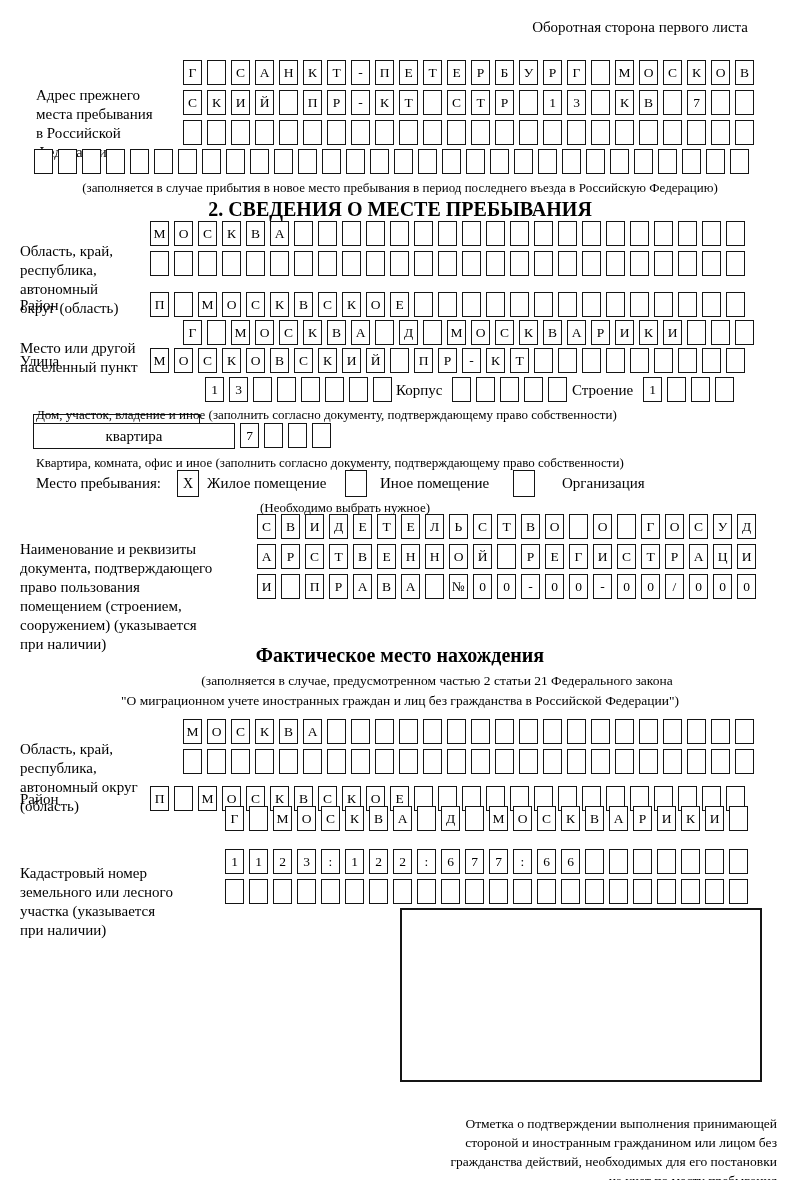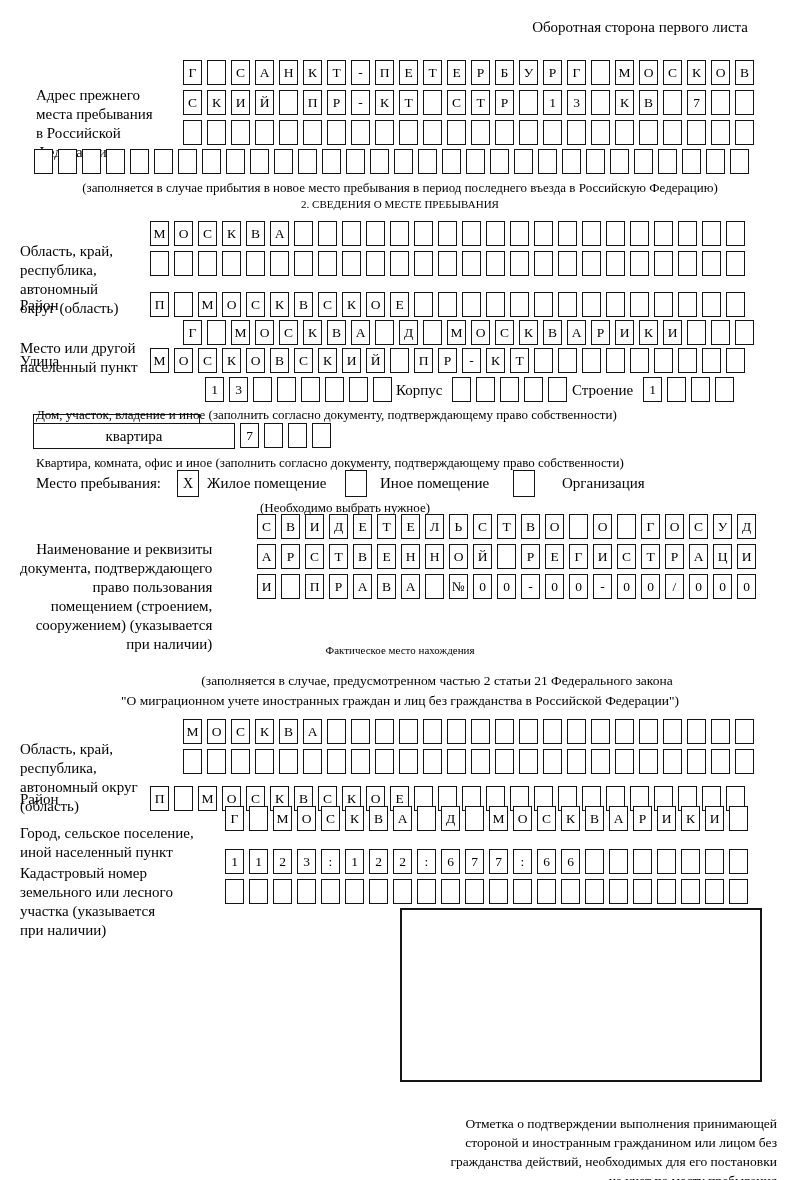--- a/index.html
+++ b/index.html
@@ -2,21 +2,21 @@
 <html><head>
 <meta charset="utf-8">
 <style>
   html,body{margin:0;padding:0;background:#fff;}
   .page{position:relative;width:788px;height:1180px;background:#ffffff;
         font-family:"Liberation Serif", serif;color:#000;overflow:hidden;}
   .abs{position:absolute;}
   .lbl{font-size:15px;line-height:19px;}
   .ml{white-space:pre-line;margin-top:24px;}
   .note{font-size:13px;line-height:17px;}
-  .title{font-size:11px;font-weight:normal;}
+  .title{font-size:20px;font-weight:bold;}
   .center{text-align:center;}
   .boxes{position:absolute;display:flex;gap:5px;}
   .cell{box-sizing:border-box;width:19px;height:25px;border:1.6px solid #151515;
         display:flex;align-items:center;justify-content:center;
         font-size:13.5px;line-height:1;background:#fff;}
   .bigfield{box-sizing:border-box;border:1.6px solid #151515;height:26px;
         display:flex;align-items:center;justify-content:center;font-size:15px;background:#fff;}
   .chk{box-sizing:border-box;width:22px;height:27px;border:1.6px solid #151515;
         display:flex;align-items:center;justify-content:center;font-size:14px;background:#fff;}
   .stampbox{box-sizing:border-box;border:2px solid #151515;background:#fff;}
@@ -331,21 +331,21 @@
 
   <div class="abs lbl" style="left:36px;top:474px;">Место пребывания:</div>
   <div class="abs chk" style="left:177px;top:470px;">X</div>
   <div class="abs lbl" style="left:207px;top:474px;">Жилое помещение</div>
   <div class="abs chk" style="left:345px;top:470px;"></div>
   <div class="abs lbl" style="left:380px;top:474px;">Иное помещение</div>
   <div class="abs chk" style="left:513px;top:470px;"></div>
   <div class="abs lbl" style="left:562px;top:474px;">Организация</div>
   <div class="abs note" style="left:260px;top:499px;">(Необходимо выбрать нужное)</div>
 
-  <div class="abs lbl ml" style="left:20px;top:516px;text-align:right;">Наименование и реквизиты
+  <div class="abs lbl ml" style="left:20px;top:516px;">Наименование и реквизиты
 документа, подтверждающего
 право пользования
 помещением (строением,
 сооружением) (указывается
 при наличии)</div>
   <div class="boxes" style="left:257px;top:514px;">
       <span class="cell">С</span>
       <span class="cell">В</span>
       <span class="cell">И</span>
       <span class="cell">Д</span>
@@ -497,22 +497,20 @@
       <span class="cell"></span>
       <span class="cell"></span>
       <span class="cell"></span>
       <span class="cell"></span>
       <span class="cell"></span>
       <span class="cell"></span>
       <span class="cell"></span>
       <span class="cell"></span>
     </div>
 
-  <div class="abs lbl ml" style="left:20px;top:800px;">Город, сельское поселение,
-иной населенный пункт</div>
   <div class="boxes" style="left:225px;top:806px;">
       <span class="cell">Г</span>
       <span class="cell"></span>
       <span class="cell">М</span>
       <span class="cell">О</span>
       <span class="cell">С</span>
       <span class="cell">К</span>
       <span class="cell">В</span>
       <span class="cell">А</span>
       <span class="cell"></span>

